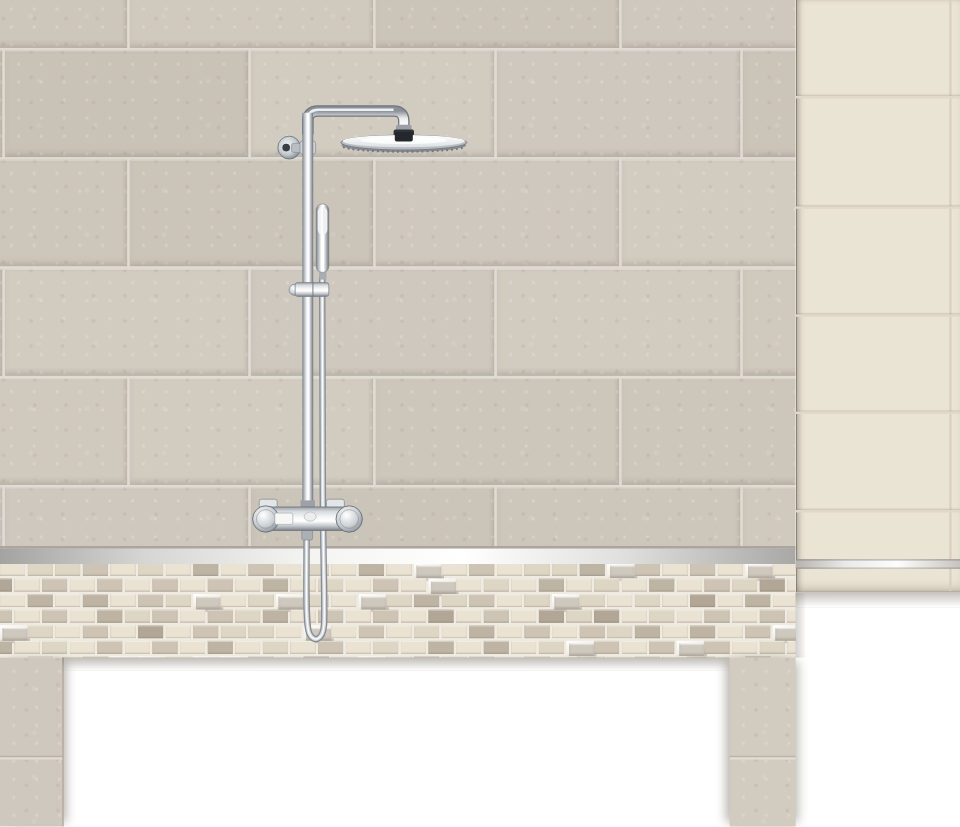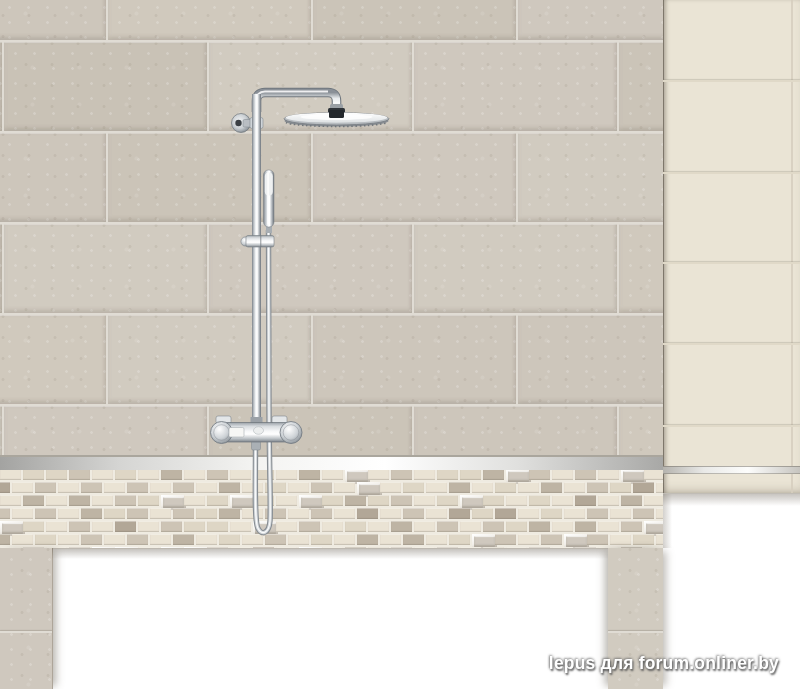--- a/index.html
+++ b/index.html
@@ -428,14 +428,13 @@
       <rect x="12" y="344.5" width="88" height="19.5" rx="9.7" fill="url(#gValve)" stroke="#6c737a" stroke-width=".7"></rect>
       <circle cx="21.5" cy="354.5" r="11" fill="url(#rKnob)" stroke="#6f767d" stroke-width=".8"></circle>
       <circle cx="21.5" cy="354.5" r="7.8" fill="none" stroke="rgba(120,126,132,.5)" stroke-width=".8"></circle>
       <circle cx="91" cy="354.5" r="11" fill="url(#rKnob)" stroke="#6f767d" stroke-width=".8"></circle>
       <circle cx="91" cy="354.5" r="7.8" fill="none" stroke="rgba(120,126,132,.5)" stroke-width=".8"></circle>
       <rect x="29" y="349.5" width="15" height="9.5" rx="1.5" fill="#f7f7f5" stroke="#a9aeb2" stroke-width=".6"></rect>
       <ellipse cx="58.5" cy="352.5" rx="5" ry="3.8" fill="#eceeee" stroke="#b3b8bc" stroke-width=".6"></ellipse>
     </g>
   </svg>
 
-  <div id="watermark">lepus для forum.onliner.by</div>
 </div>
 
 </body></html>

